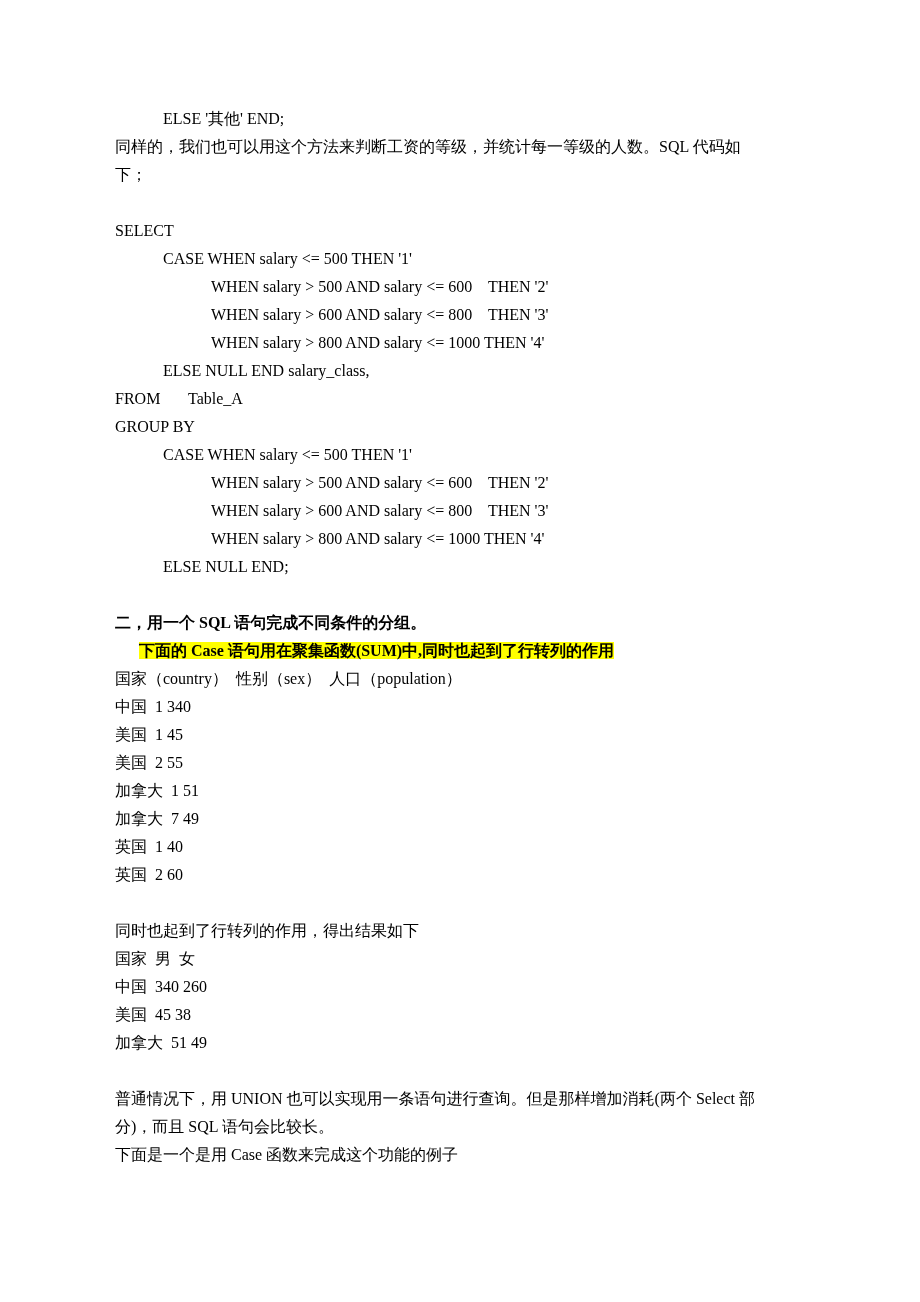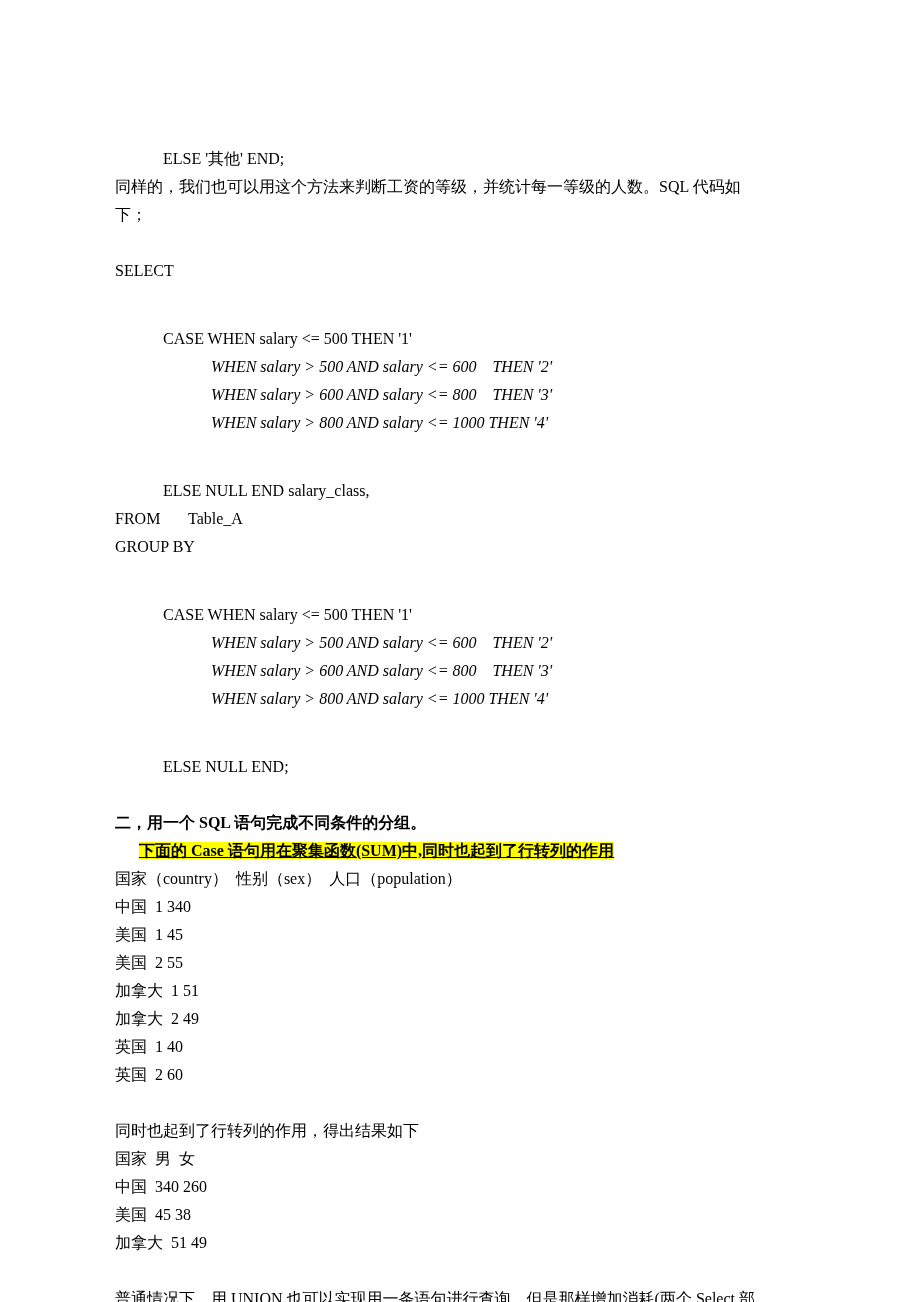--- a/index.html
+++ b/index.html
@@ -13,27 +13,27 @@
   }
   .page {
     width: 920px;
     min-height: 1302px;
     padding: 105px 115px 80px 115px;
     box-sizing: border-box;
   }
   .line {
     white-space: pre;
   }
-  .indent1 { padding-left: 48px; margin-top: 40px; }
-  .indent2 { padding-left: 96px; font-style: italic; }
+  .indent1 { padding-left: 48px; }
+  .indent2 { padding-left: 96px; }
   .bold { font-weight: bold; }
   .hl {
     background: #ffff00;
   }
-  .hlpad { padding-left: 24px; text-decoration: underline; }
+  .hlpad { padding-left: 24px; }
 </style>
 </head>
 <body>
 
 <div class="page">
   <div class="line indent1">ELSE '其他' END;</div>
   <div class="line">同样的，我们也可以用这个方法来判断工资的等级，并统计每一等级的人数。SQL 代码如</div>
   <div class="line">下；</div>
   <div class="line">&nbsp;</div>
   <div class="line">SELECT</div>
@@ -50,27 +50,28 @@
   <div class="line indent2">WHEN salary &gt; 800 AND salary &lt;= 1000 THEN '4'</div>
   <div class="line indent1">ELSE NULL END;</div>
   <div class="line">&nbsp;</div>
   <div class="line bold">二，用一个 SQL 语句完成不同条件的分组。</div>
   <div class="line hlpad"><span class="hl bold">下面的 Case 语句用在聚集函数(SUM)中,同时也起到了行转列的作用</span></div>
   <div class="line">国家（country）  性别（sex）  人口（population）</div>
   <div class="line">中国  1 340</div>
   <div class="line">美国  1 45</div>
   <div class="line">美国  2 55</div>
   <div class="line">加拿大  1 51</div>
-  <div class="line">加拿大  2 49</div>
+  <div class="line">加拿大  7 49</div>
   <div class="line">英国  1 40</div>
   <div class="line">英国  2 60</div>
   <div class="line">&nbsp;</div>
   <div class="line">同时也起到了行转列的作用，得出结果如下</div>
   <div class="line">国家  男  女</div>
   <div class="line">中国  340 260</div>
   <div class="line">美国  45 38</div>
   <div class="line">加拿大  51 49</div>
   <div class="line">&nbsp;</div>
   <div class="line">普通情况下，用 UNION 也可以实现用一条语句进行查询。但是那样增加消耗(两个 Select 部</div>
+  <div class="line">分)，而且 SQL 语句会比较长。</div>
   <div class="line">下面是一个是用 Case 函数来完成这个功能的例子</div>
   <div class="line">&nbsp;</div>
 
 </div>
 
 </body></html>

